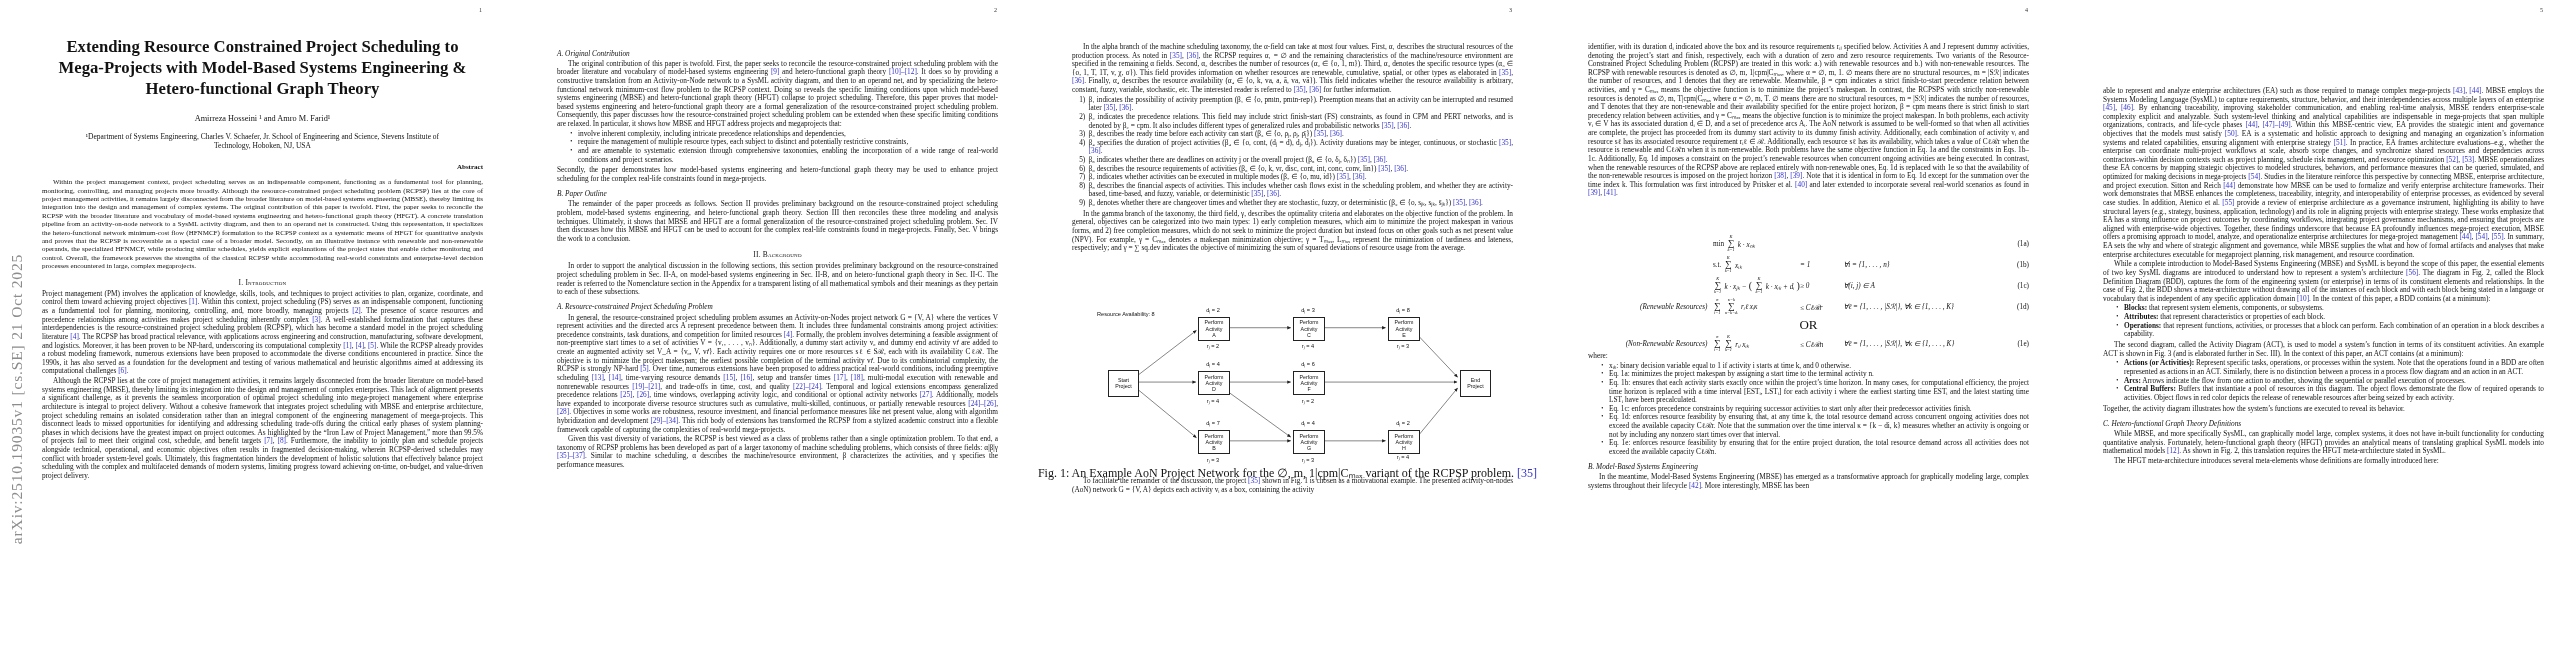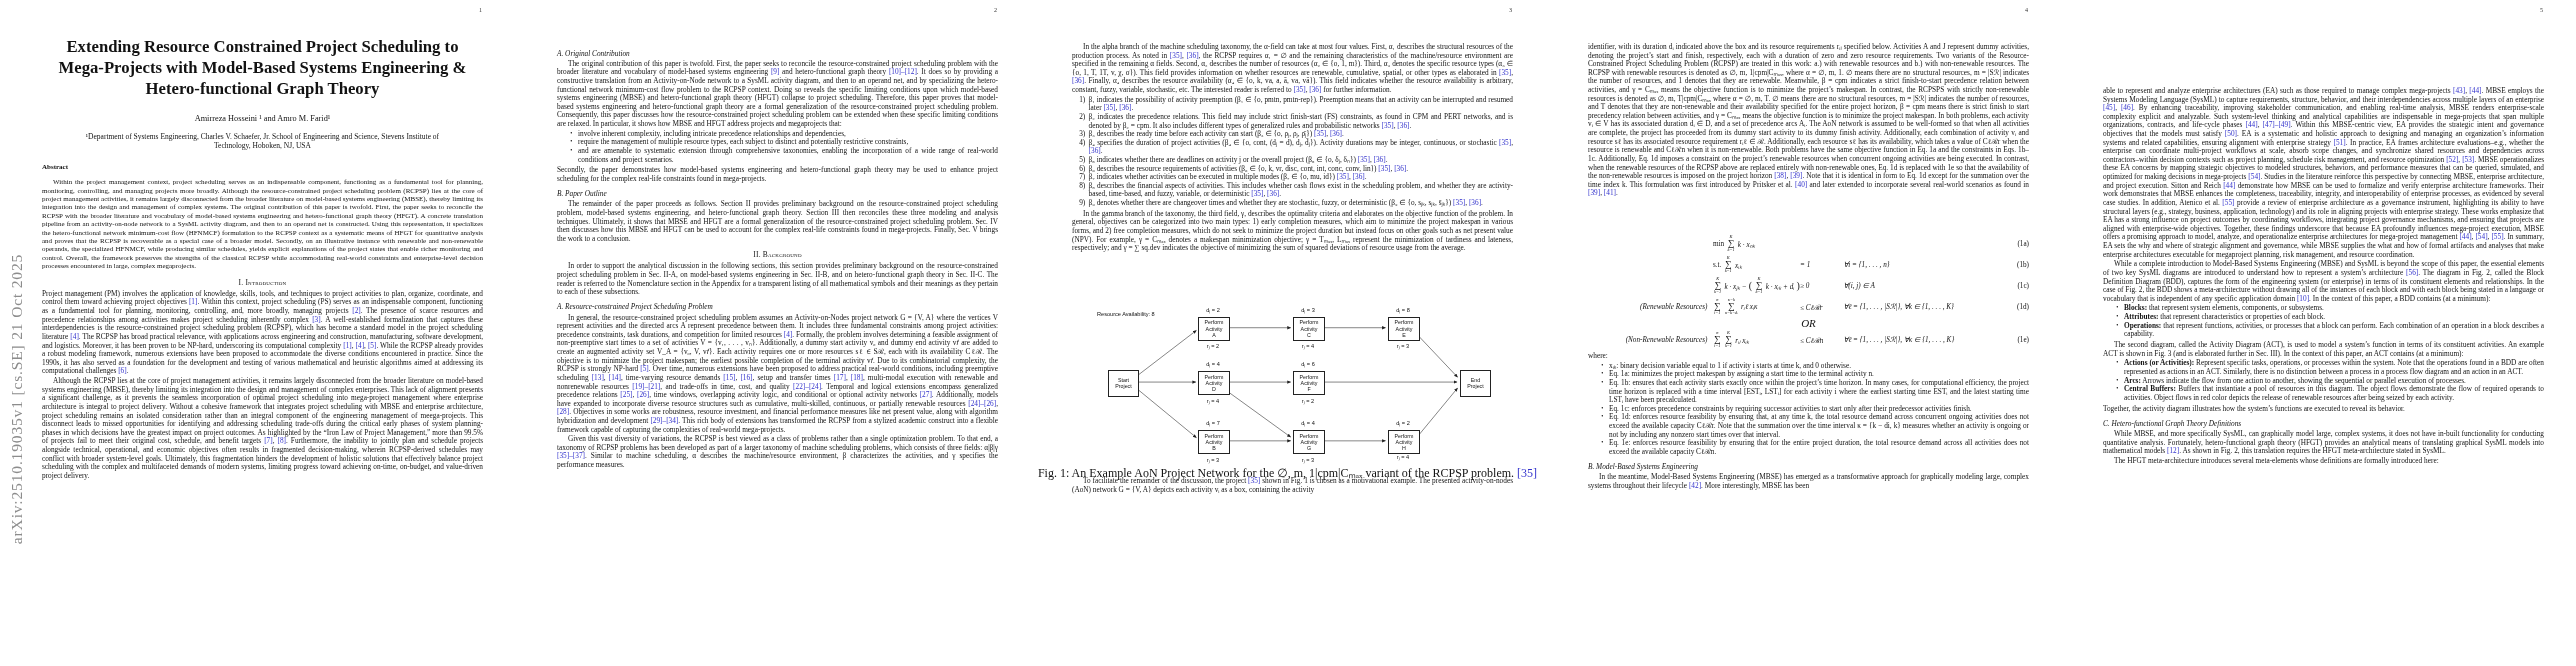--- a/index.html
+++ b/index.html
@@ -17,39 +17,39 @@
   ul.dots li::before{content:"•";position:absolute;left:-7.8px;font-size:6.1px;}
   ol.nums{list-style:none;margin:1.1px 0 2.2px 0;padding:0;}
   ol.nums li{font-size:7.3px;line-height:1.18;text-align:justify;display:flex;gap:3.3px;}
   ol.nums .no{flex:0 0 13.3px;text-align:right;}
   ol.nums .tx{flex:1;}
   
   .arxiv{position:absolute;left:16.7px;top:399px;transform:translate(-50%,-50%) rotate(-90deg);white-space:nowrap;font-size:15.6px;letter-spacing:0.8px;color:#8c8c8c;}
   .title{font-size:16.7px;line-height:1.26;text-align:center;margin:36px 11px 0 11px;}
   .authors{text-align:center;font-size:8.3px;margin-top:14.5px;}
   .affil{text-align:center;font-size:7.5px;margin:9px auto 0 auto;max-width:378px;line-height:1.3;}
-  .absHead{text-align:left;font-weight:bold;font-size:7px;margin:12.2px 0 2.8px 0;}
+  .absHead{text-align:right;font-weight:bold;font-size:7px;margin:12.2px 0 2.8px 0;}
   .abstract{font-size:7px;line-height:1.2;text-align:justify;text-indent:11px;}
   
   .fig{position:absolute;left:0;top:300px;width:515px;height:183px;font-family:"Liberation Sans",sans-serif;}
   .fig .box{position:absolute;border:0.6px solid #222;background:#fff;display:flex;align-items:center;justify-content:center;text-align:center;font-size:5.3px;line-height:1.18;white-space:pre-line;color:#111;}
   .fig .ann{position:absolute;font-size:5.6px;color:#111;}
   .fig .ra{position:absolute;font-size:5.6px;color:#111;}
   .figcap{position:absolute;left:0;top:464px;width:515px;text-align:center;font-size:12px;font-family:"Liberation Serif",serif;}
   .fignote{position:absolute;left:42px;top:477px;width:441px;}
   svg.arrows{position:absolute;left:0;top:0;}
   
   .eqblock{position:absolute;left:42px;top:233px;width:441px;}
   .eq{display:grid;grid-template-columns:125px 1fr 39px 167px 23px;align-items:center;min-height:21px;font-size:7.2px;}
   .eq .lbl{font-style:italic;text-align:right;padding-right:5.6px;}
   .eq .fml{display:flex;align-items:center;gap:2.2px;font-style:italic;}
   .eq .rel{font-style:italic;}
   .eq .dom{font-style:italic;padding-left:4.4px;}
   .eq .num{text-align:right;font-style:normal;}
-  .or{ text-align:center;font-style:italic;font-size:11px;min-height:11px;}
+  .or{ text-align:center;font-size:13px;min-height:11px;}
   .sum{display:inline-flex;flex-direction:column;align-items:center;line-height:1;margin:0 1.1px;font-style:normal;}
   .sum .lim{font-size:4.4px;font-style:italic;}
   .sum .sg{font-size:9px;}
   .bp{font-size:10px;font-style:normal;}
 </style>
 </head>
 <body>
 
 <div id="canvas">
 

